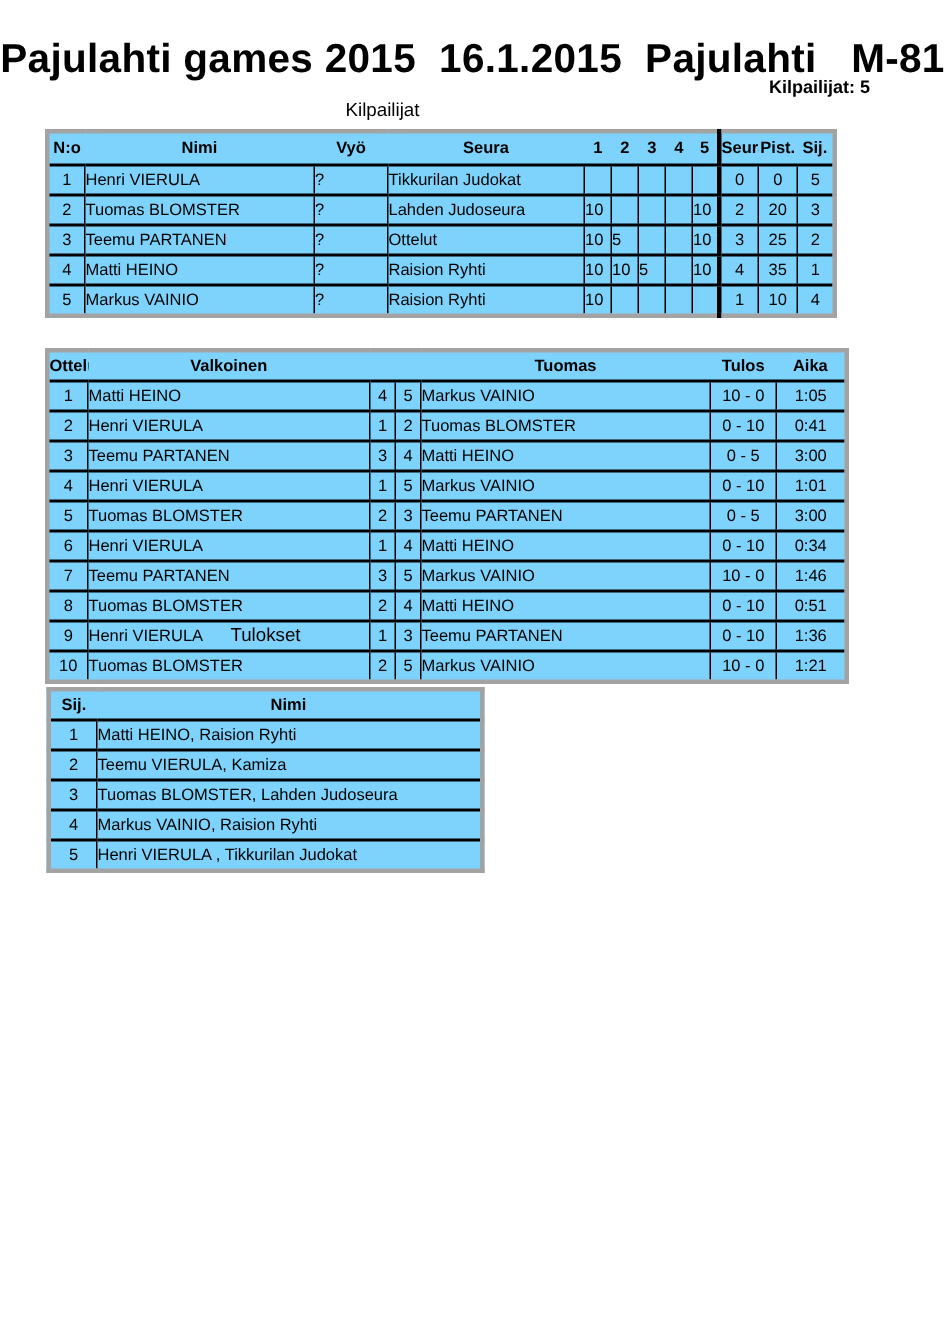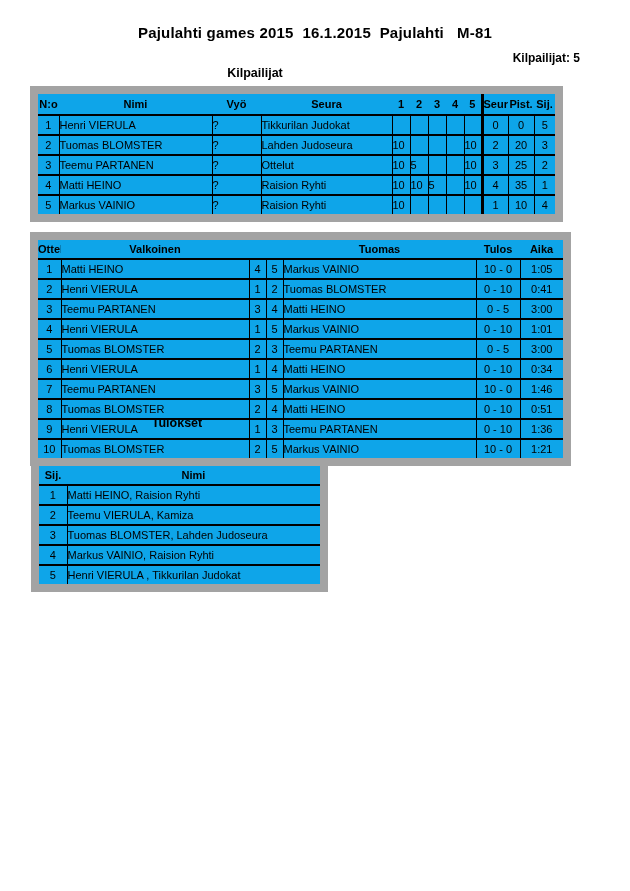--- a/index.html
+++ b/index.html
@@ -9,48 +9,48 @@
     height: 891px;
     background: #ffffff;
     color: #000000;
     font-family: "Liberation Sans", "DejaVu Sans", sans-serif;
     overflow: hidden;
   }
   .main-title {
     position: absolute;
     top: 24px; left: 0; width: 630px;
     text-align: center;
-    font-size: 15px;
+    font-size: 27px;
     font-weight: bold;
     white-space: pre;
     letter-spacing: 0.2px;
   }
   .count-label {
     position: absolute;
     top: 51px; right: 50px;
     font-size: 12px;
     font-weight: bold;
   }
   .section-label {
     position: absolute;
     font-size: 12.5px;
-    font-weight: bold;
+    font-weight: normal;
     text-align: center;
     white-space: pre;
   }
   #label-competitors { top: 66px; left: 30px; width: 450px; }
   #label-matches     { top: 209px; left: 30px; width: 455px; }
   #label-results     { top: 416px; left: 31px; width: 292px; }
 
   table.sheet {
     position: absolute;
     border-collapse: collapse;
     table-layout: fixed;
-    background: #0ea5e9;
-    border: 8px solid #a3a3a3;
+    background: #7dd3fc;
+    border: 3px solid #a3a3a3;
   }
   #competitors-table { left: 30px; top: 86px;  width: 525px; }
   #matches-table     { left: 30px; top: 232px; width: 533px; }
   #results-table     { left: 31px; top: 458px; width: 289px; }
 
   table.sheet td, table.sheet th {
     border: 1px solid #000000;
     border-top-width: 2px;
     border-bottom-width: 2px;
     font-size: 11px;

